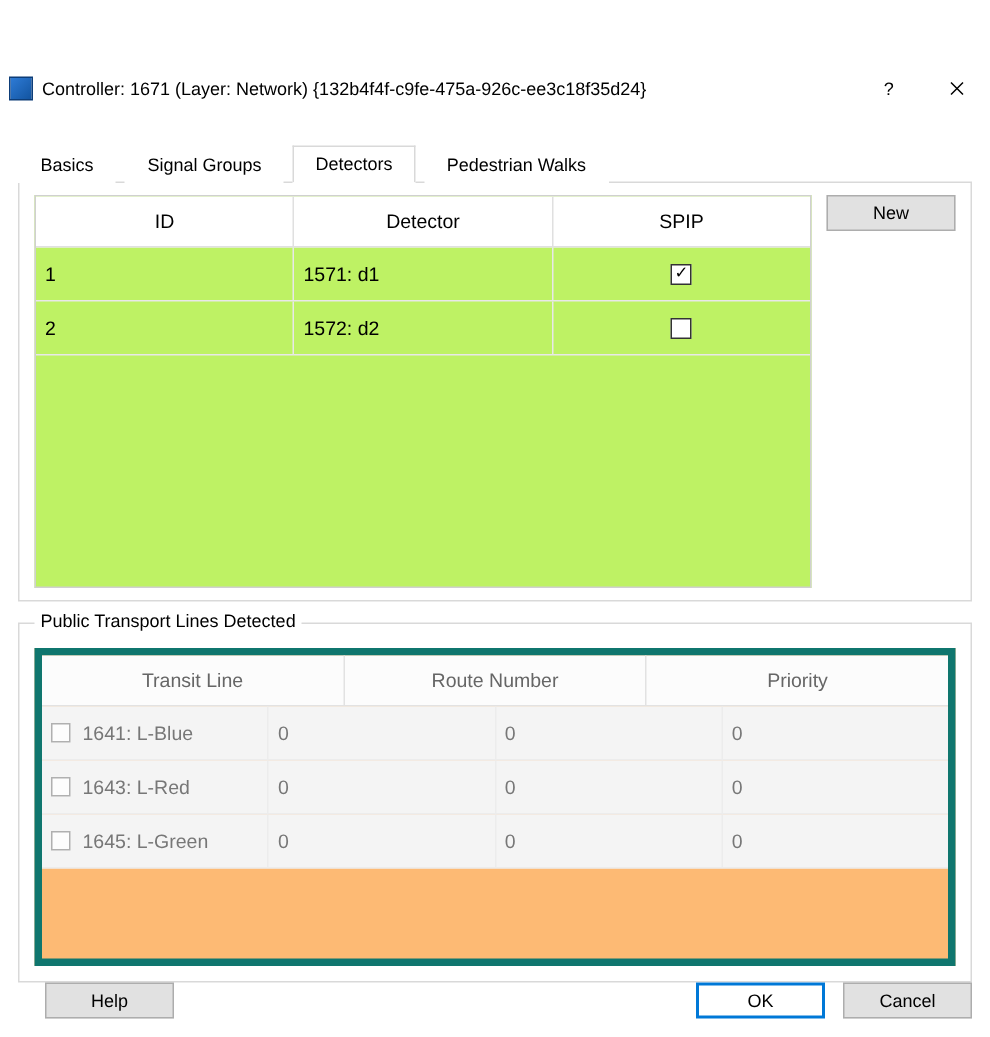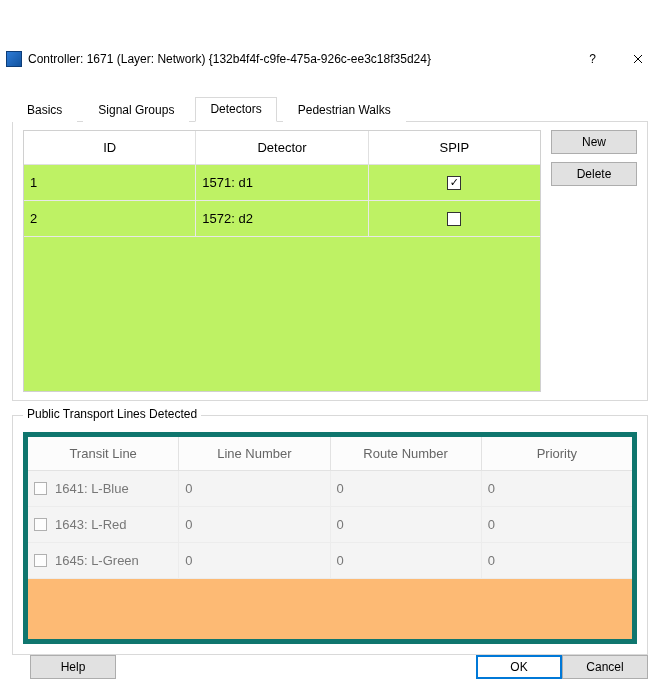--- a/index.html
+++ b/index.html
@@ -165,21 +165,21 @@
   .grid2 .c2:last-child{border-right:none;}
   .chk2 {
     width:13px;height:13px;border:1px solid #b0b0b0;background:#fdfdfd;margin-right:8px;flex:0 0 13px;
   }
   .bottombar {
     position:absolute;
     left:12px;right:12px;bottom:12px;
     display:flex;align-items:center;
   }
   .bottombar .spacer{flex:1;}
-  .bottombar .btn{width:86px;}
+  .bottombar .btn{width:86px;margin-left:12px;}
   .bottombar .btn.help{margin-left:18px;}
 </style>
 </head>
 <body>
 
 <div class="titlebar">
   <div class="app-icon"></div>
   <div class="title">Controller: 1671 (Layer: Network) {132b4f4f-c9fe-475a-926c-ee3c18f35d24}</div>
   <div class="winbtn">?</div>
   <div class="winbtn">
@@ -214,30 +214,28 @@
       <div class="row">
         <div class="c">2</div>
         <div class="c">1572: d2</div>
         <div class="c">
             <span class="chk"></span>
           </div>
       </div>
     </div>
     <div class="sidebtns">
       <div class="btn">New</div>
-      <div class="btn">Delete</div>
     </div>
   </div>
 
   <div class="fieldset">
     <div class="legend">Public Transport Lines Detected</div>
     <div class="grid2">
       <div class="headrow2">
         <div class="hc2">Transit Line</div>
-        <div class="hc2">Line Number</div>
         <div class="hc2">Route Number</div>
         <div class="hc2">Priority</div>
       </div>
       <div class="row2">
         <div class="c2">
             <span class="chk2"></span>
             <span>1641: L-Blue</span>
           </div>
         <div class="c2">0</div>
         <div class="c2">0</div>

